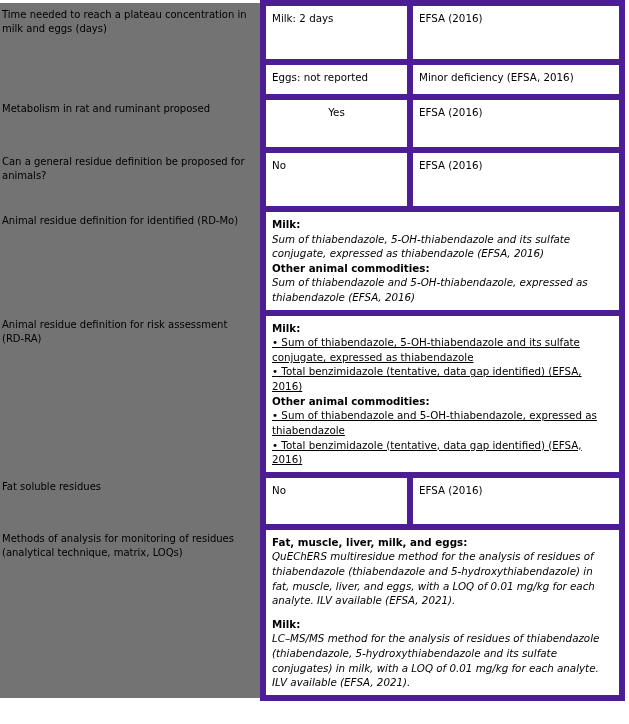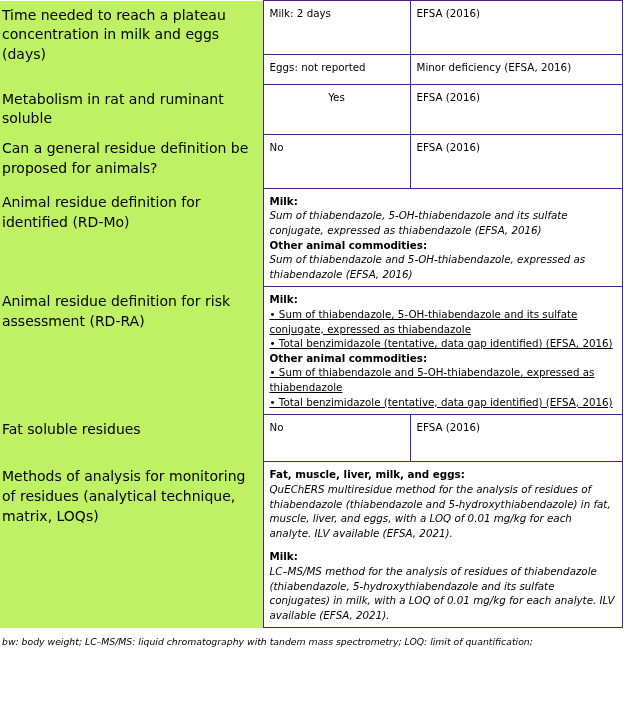--- a/index.html
+++ b/index.html
@@ -35,28 +35,28 @@
 
   table.restable col.c-label  { width: 263px; }
   table.restable col.c-value  { width: 147px; }
   table.restable col.c-source { width: 212px; }
 
   
   td.label {
     border: none;
     vertical-align: top;
     padding: 5px 10px 5px 2px;
-    font-size: 14px;
+    font-size: 10px;
     line-height: 1.42;
-    background: #bef264;
+    background: #737373;
   }
 
   
   td.cell {
-    border: 1px solid #4c1d95;
+    border: 6px solid #4c1d95;
     vertical-align: top;
     padding: 5px 6px 5px 6px;
     font-size: 10.3px;
     line-height: 1.42;
     background: #ffffff;
   }
 
   .hd {
     font-weight: bold;
     display: block;
@@ -94,21 +94,21 @@
         <td class="cell" style="height:43px;">Milk: 2 days</td>
         <td class="cell">EFSA (2016)</td>
       </tr>
 
       <tr>
         <td class="cell" style="height:19px;">Eggs: not reported</td>
         <td class="cell">Minor deficiency (EFSA, 2016)</td>
       </tr>
 
       <tr>
-        <td class="label">Metabolism in rat and ruminant soluble</td>
+        <td class="label">Metabolism in rat and ruminant proposed</td>
         <td class="cell" style="height:37px;text-align:center;">Yes</td>
         <td class="cell">EFSA (2016)</td>
       </tr>
 
       <tr>
         <td class="label">Can a general residue definition be proposed for animals?</td>
         <td class="cell" style="height:43px;">No</td>
         <td class="cell">EFSA (2016)</td>
       </tr>
 
@@ -148,16 +148,15 @@
           <span class="spacer"></span>
           <span class="hd">Milk:</span>
           <span class="ln">LC–MS/MS method for the analysis of residues of thiabendazole (thiabendazole, 5-hydroxythiabendazole and its sulfate conjugates) in milk, with a LOQ of 0.01 mg/kg for each analyte. ILV available (EFSA, 2021).</span>
         </td>
       </tr>
 
     </tbody>
   </table>
 
   <div class="footnote">
-    <span class="ln">bw: body weight; LC–MS/MS: liquid chromatography with tandem mass spectrometry; LOQ: limit of quantification;</span>
   </div>
 
 </div>
 
 </body></html>

